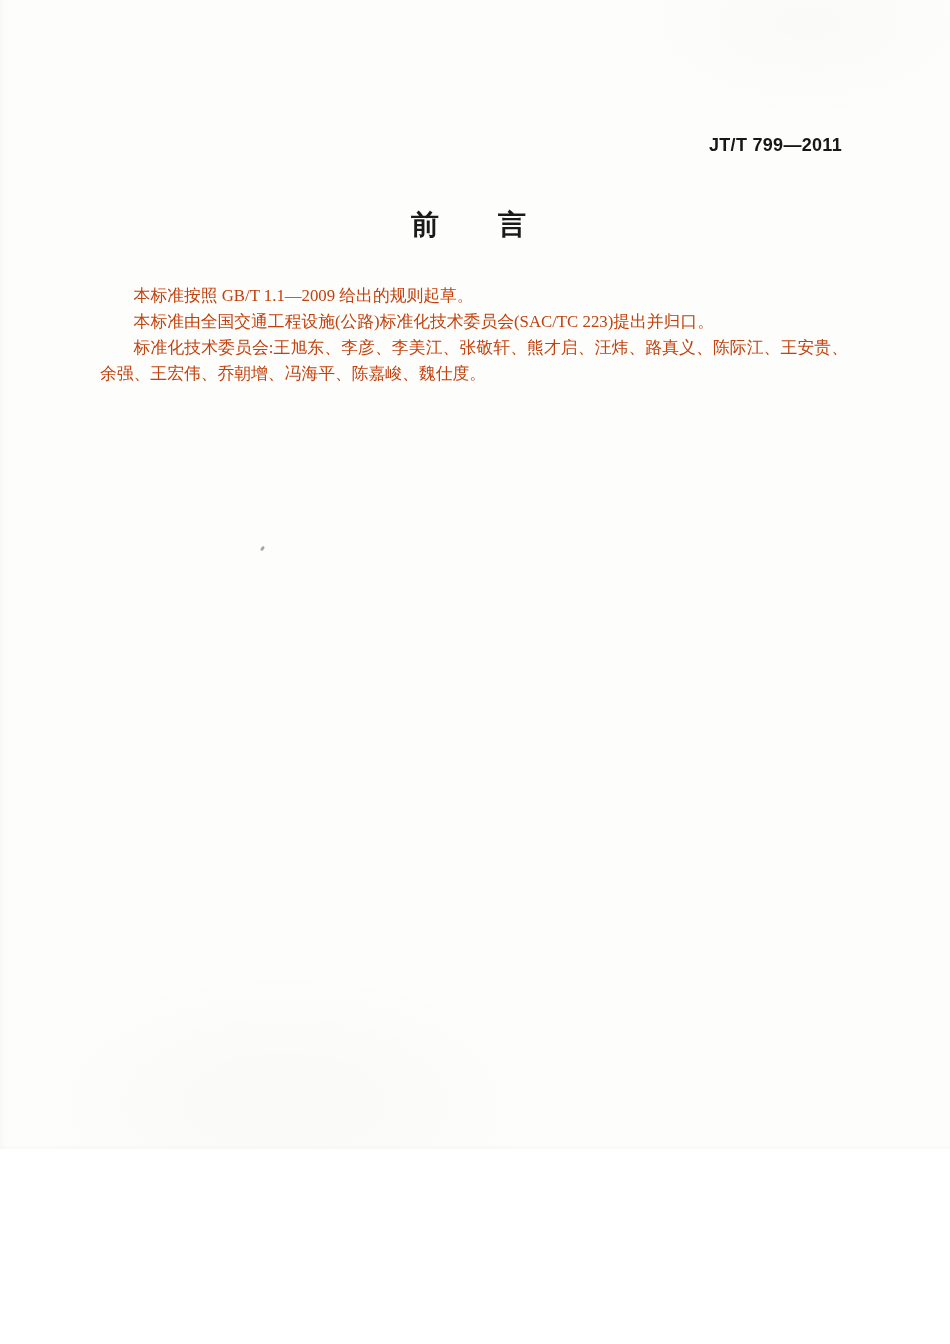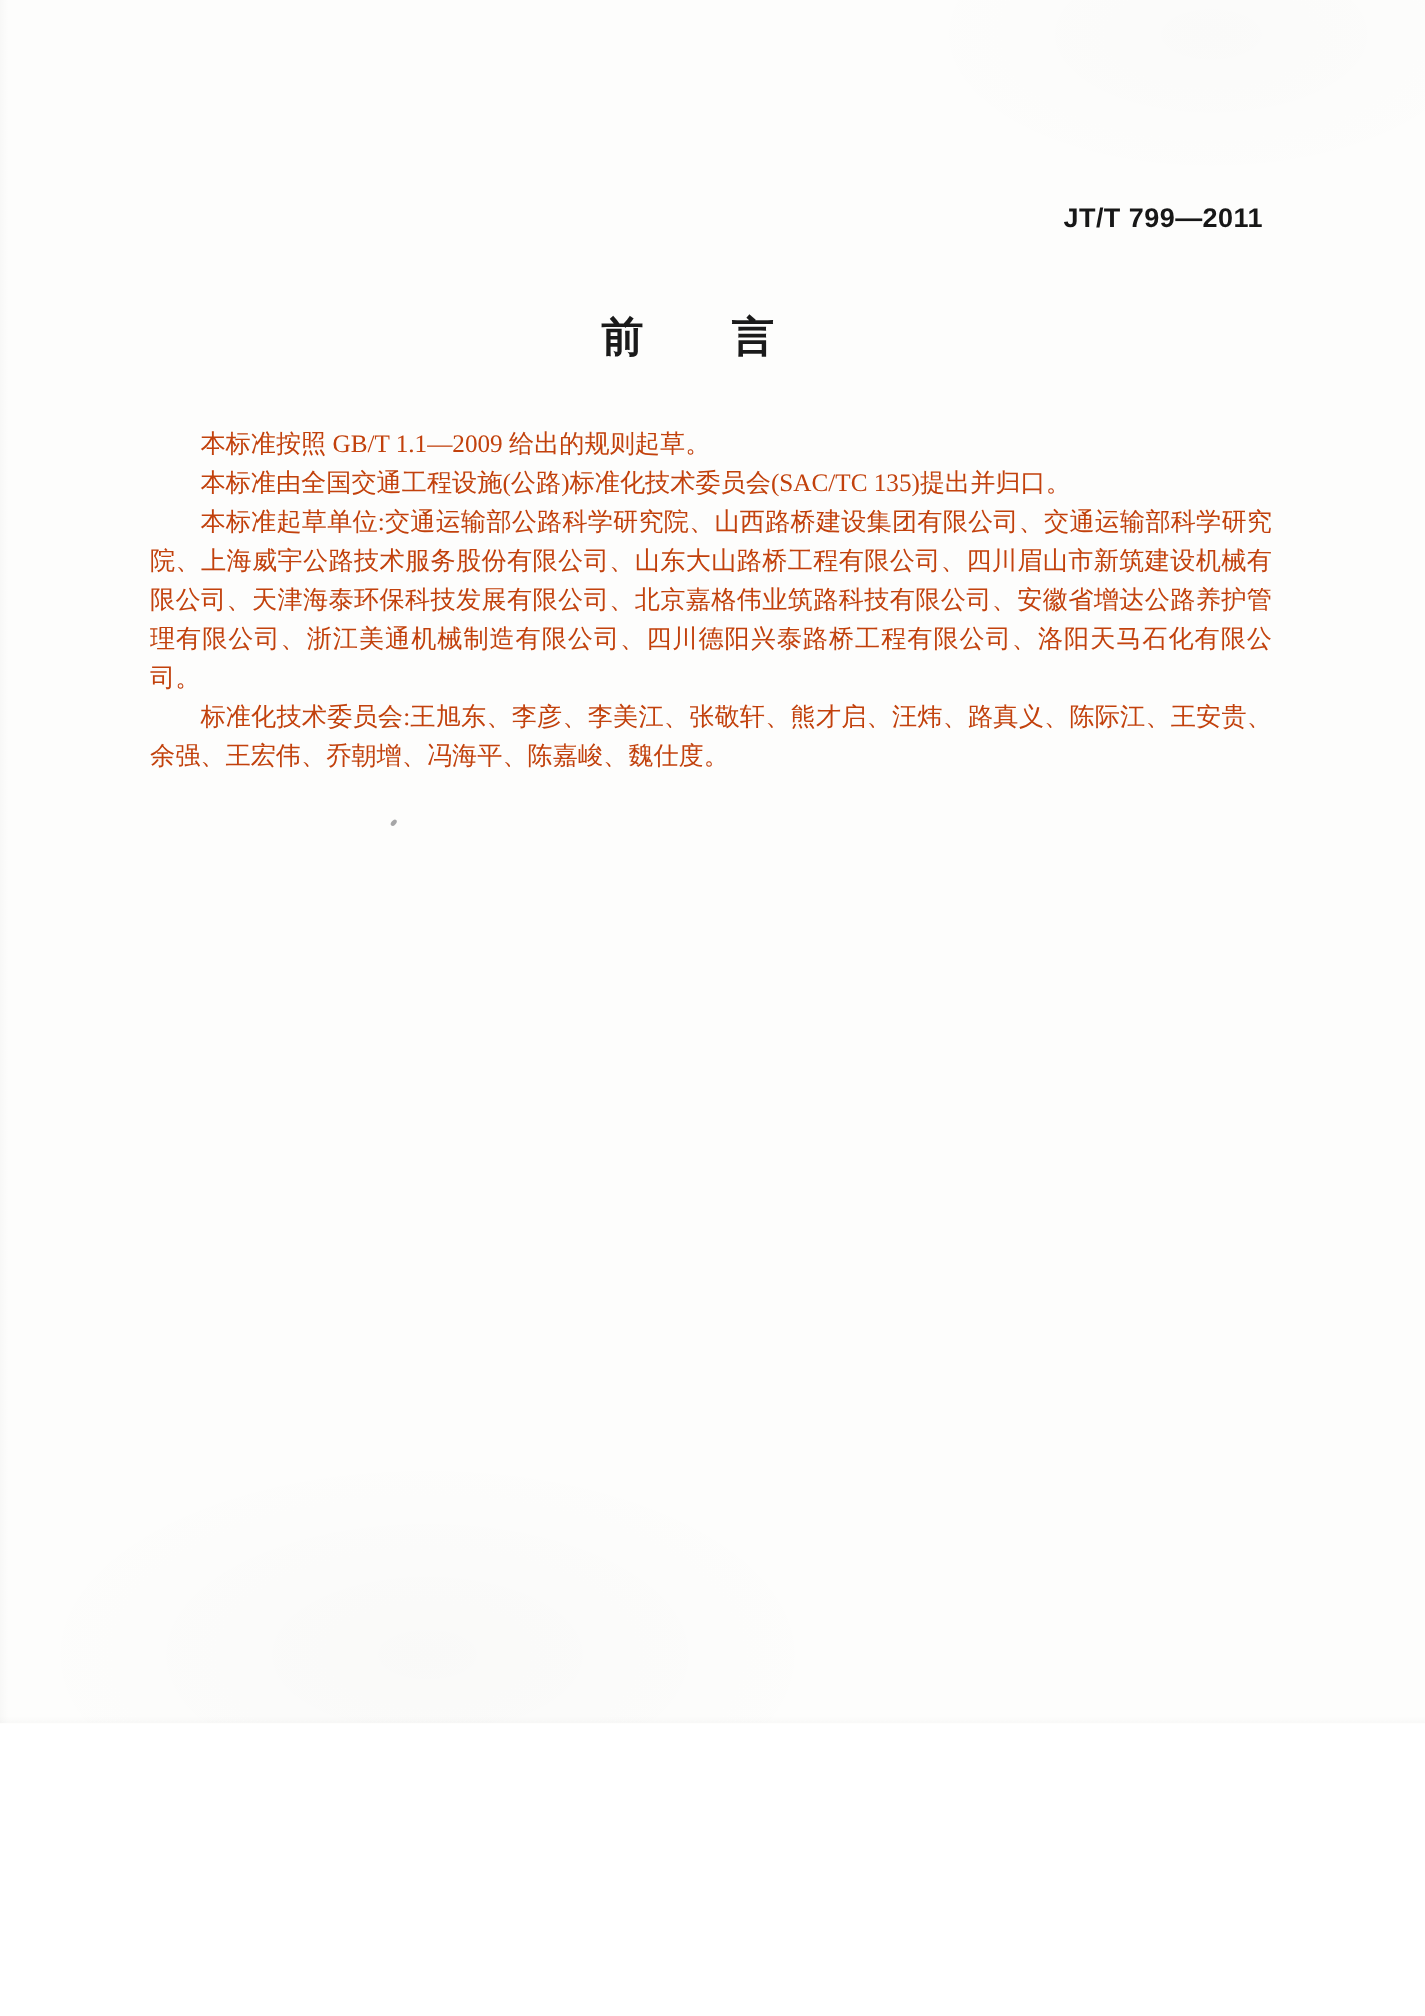--- a/index.html
+++ b/index.html
@@ -36,21 +36,21 @@
     font-weight: bold;
     font-size: 18px;
     letter-spacing: 0.3px;
     color: #171717;
     white-space: nowrap;
   }
 
   .foreword-title {
     position: absolute;
     top: 206px;
-    left: 85px;
+    left: 95px;
     width: 748px;
     margin: 0;
     text-align: center;
     font-family: "Liberation Sans", sans-serif;
     font-weight: bold;
     font-size: 28px;
     color: #1a1a1a;
     letter-spacing: 1px;
     white-space: pre;
   }
@@ -96,22 +96,21 @@
 <body>
 
 <div class="page">
 
   <div class="doc-number">JT/T 799—2011</div>
 
   <h1 class="foreword-title">前　　言</h1>
 
   <div class="body-text">
     <p>本标准按照 GB/T 1.1—2009 给出的规则起草。</p>
-    <p>本标准由全国交通工程设施(公路)标准化技术委员会(SAC/TC 135)提出并归口。</p>
-    <p>本标准起草单位:交通运输部公路科学研究院、山西路桥建设集团有限公司、交通运输部科学研究院、上海威宇公路技术服务股份有限公司、山东大山路桥工程有限公司、四川眉山市新筑建设机械有限公司、天津海泰环保科技发展有限公司、北京嘉格伟业筑路科技有限公司、安徽省增达公路养护管理有限公司、浙江美通机械制造有限公司、四川德阳兴泰路桥工程有限公司、洛阳天马石化有限公司。</p>
+    <p>本标准由全国交通工程设施(公路)标准化技术委员会(SAC/TC 223)提出并归口。</p>
     <p>标准化技术委员会:王旭东、李彦、李美江、张敬轩、熊才启、汪炜、路真义、陈际江、王安贵、余强、王宏伟、乔朝增、冯海平、陈嘉峻、魏仕度。</p>
   </div>
 
   <div class="scan-speck"></div>
 
   <div class="page-number">Ⅲ</div>
 
 </div>
 
 </body></html>

